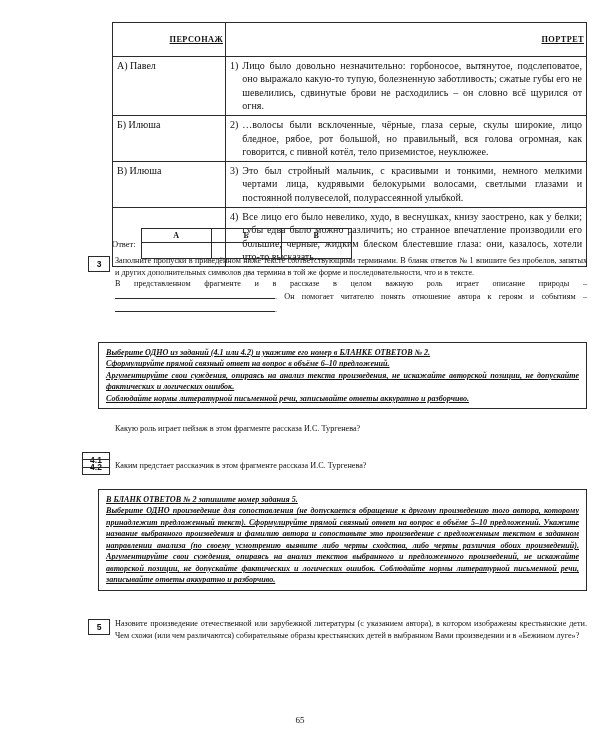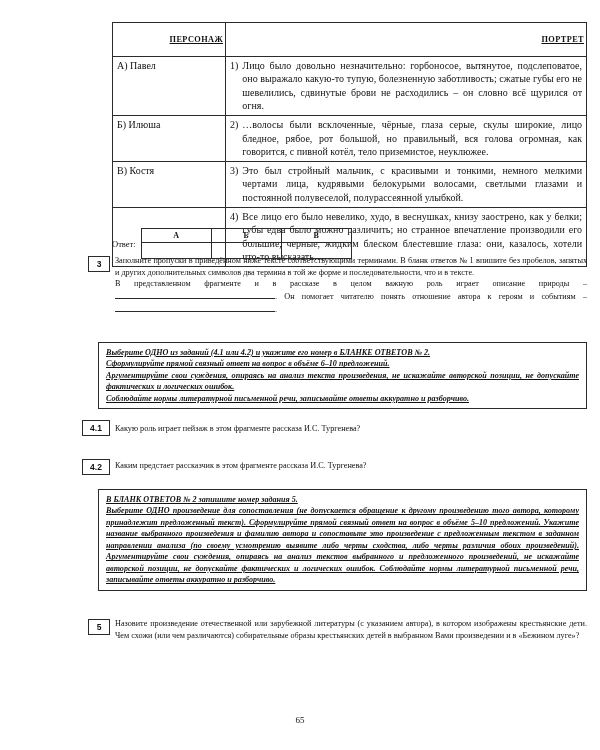--- a/index.html
+++ b/index.html
@@ -181,21 +181,21 @@
       <tr>
         <td class="cell-char">Б) Илюша</td>
         <td class="desc-cell">
           <div class="desc-row">
             <span class="desc-num">2)</span>
             <span class="desc-text">…волосы были всклоченные, чёрные, глаза серые, скулы широкие, лицо бледное, рябое, рот большой, но правильный, вся голова огромная, как говорится, с пивной котёл, тело приземистое, неуклюжее.</span>
           </div>
         </td>
       </tr>
       <tr>
-        <td class="cell-char">В) Костя</td>
+        <td class="cell-char">В) Илюша</td>
         <td class="desc-cell">
           <div class="desc-row">
             <span class="desc-num">3)</span>
             <span class="desc-text">Это был стройный мальчик, с красивыми и тонкими, немного мелкими чертами лица, кудрявыми белокурыми волосами, светлыми глазами и постоянной полувеселой, полурассеянной улыбкой.</span>
           </div>
         </td>
       </tr>
       <tr>
         <td class="cell-char"></td>
         <td class="desc-cell">
@@ -236,21 +236,21 @@
     </p>
   </div>
 
   <div class="framebox" style="left:98px; top:342px; width:489px;">
     <p>Выберите ОДНО из заданий (4.1 или 4.2) и укажите его номер в БЛАНКЕ ОТВЕТОВ № 2.</p>
     <p>Сформулируйте прямой связный ответ на вопрос в объёме 6–10 предложений.</p>
     <p>Аргументируйте свои суждения, опираясь на анализ текста произведения, не искажайте авторской позиции, не допускайте фактических и логических ошибок.</p>
     <p>Соблюдайте нормы литературной письменной речи, записывайте ответы аккуратно и разборчиво.</p>
   </div>
 
-  <div class="qnum" style="left:82px; top:420px; width:28px;">4.1</div>
+  <div class="qnum" style="left:82px; top:452px; width:28px;">4.1</div>
   <div class="qbody" style="top:423px;">Какую роль играет пейзаж в этом фрагменте рассказа И.С. Тургенева?</div>
 
   <div class="qnum" style="left:82px; top:459px; width:28px;">4.2</div>
   <div class="qbody" style="top:460px;">Каким предстает рассказчик в этом фрагменте рассказа И.С. Тургенева?</div>
 
   <div class="framebox" style="left:98px; top:489px; width:489px;">
     <p>В БЛАНК ОТВЕТОВ № 2 запишите номер задания 5.</p>
     <p>Выберите ОДНО произведение для сопоставления (не допускается обращение к другому произведению того автора, которому принадлежит предложенный текст). Сформулируйте прямой связный ответ на вопрос в объёме 5–10 предложений. Укажите название выбранного произведения и фамилию автора и сопоставьте это произведение с предложенным текстом в заданном направлении анализа (по своему усмотрению выявите либо черты сходства, либо черты различия обоих произведений). Аргументируйте свои суждения, опираясь на анализ текстов выбранного и предложенного произведений, не искажайте авторской позиции, не допускайте фактических и логических ошибок. Соблюдайте нормы литературной письменной речи, записывайте ответы аккуратно и разборчиво.</p>
   </div>
 

